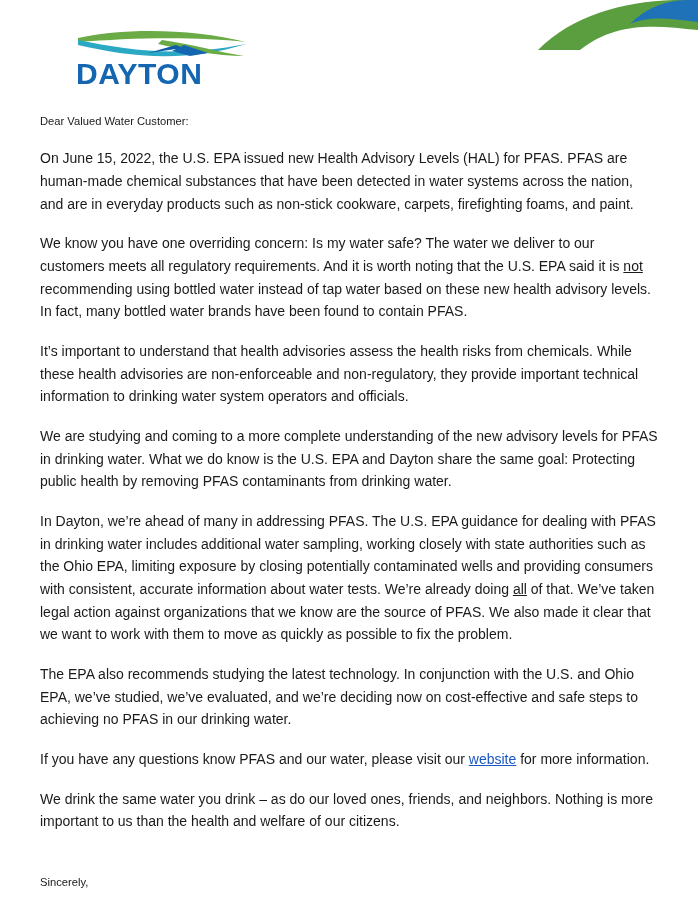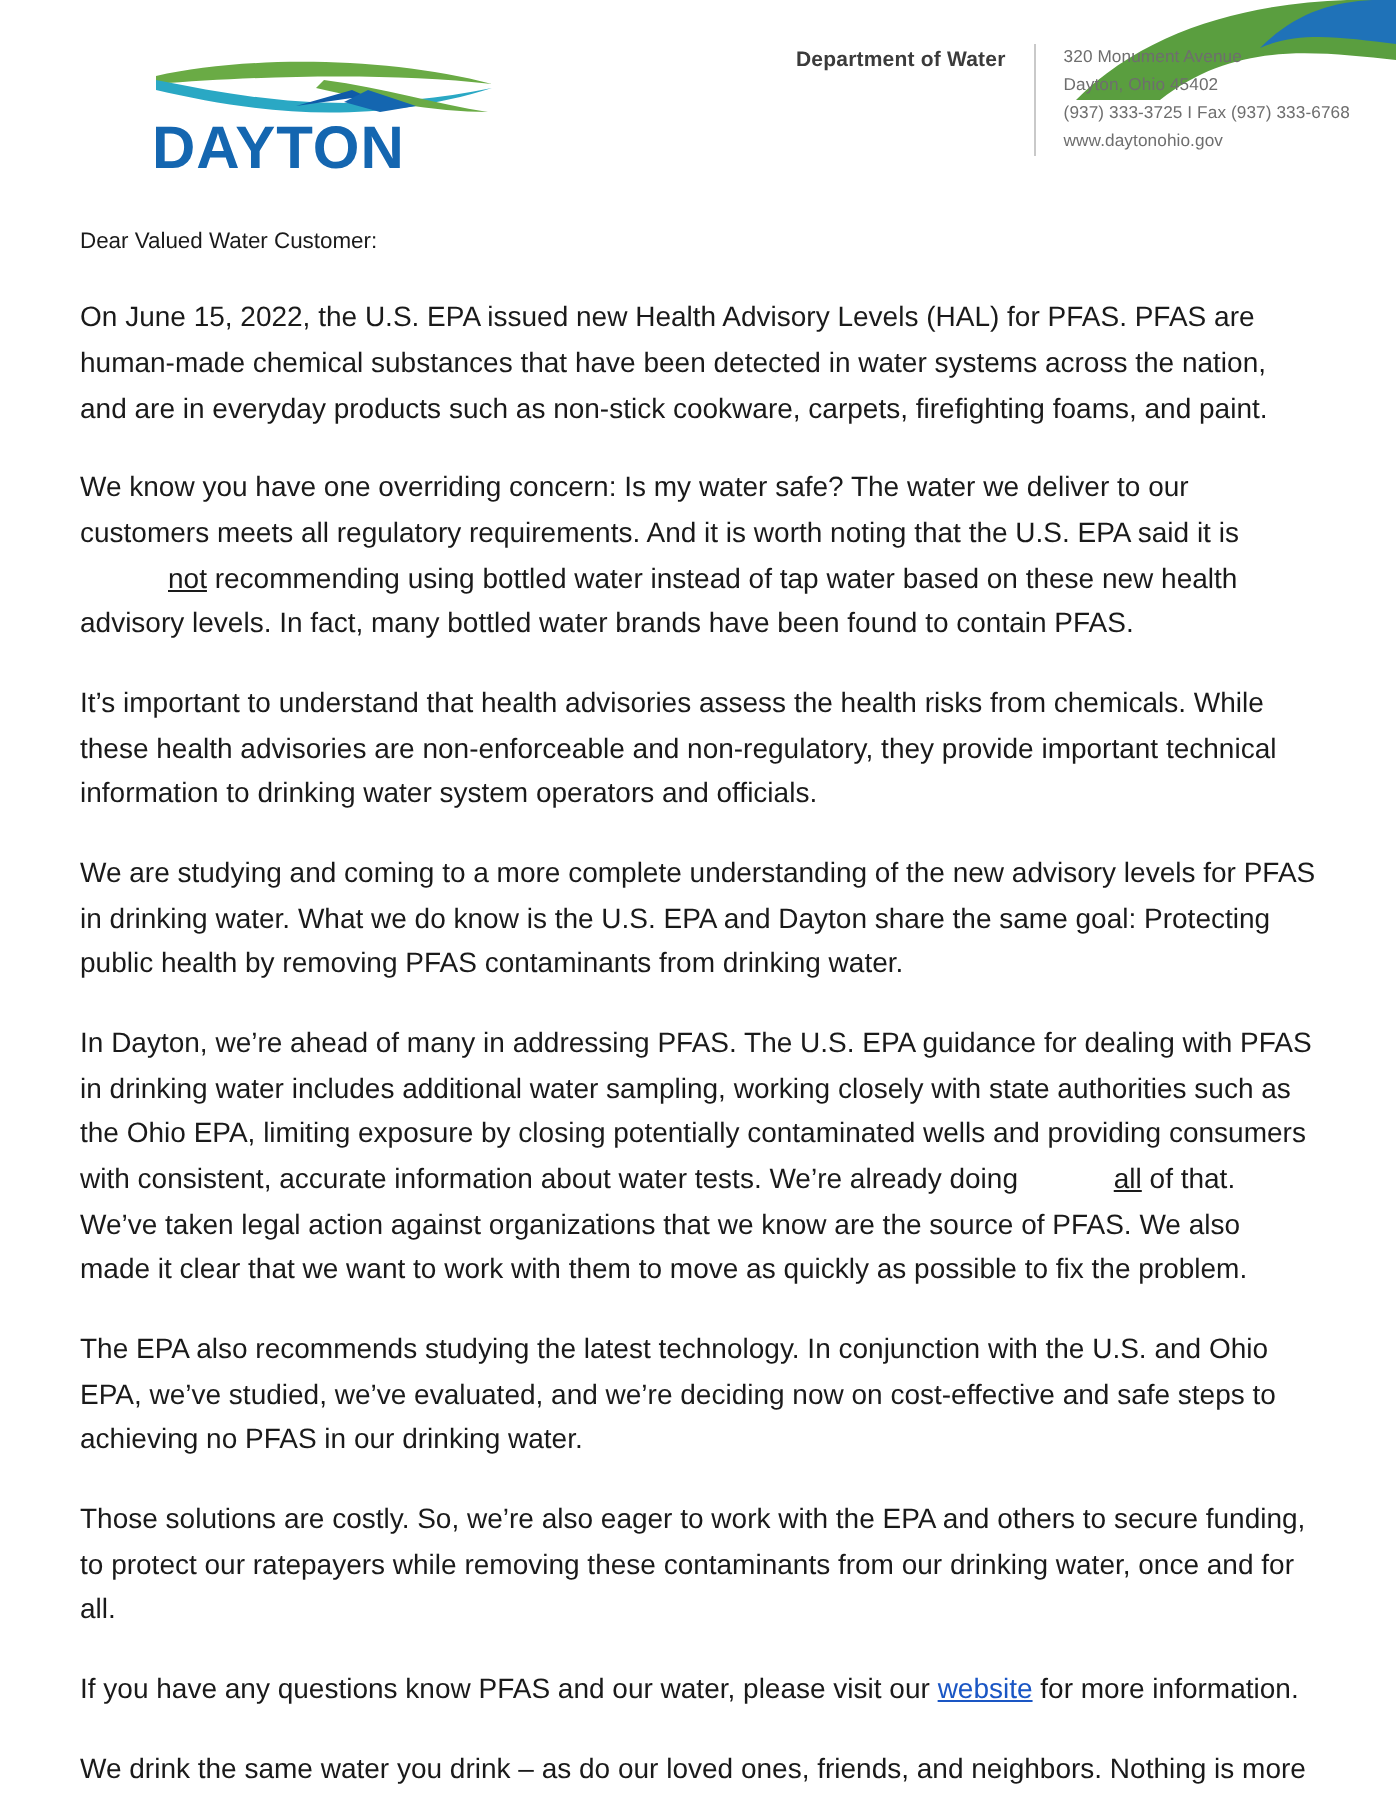--- a/index.html
+++ b/index.html
@@ -92,21 +92,20 @@
     line-height: 1.55;
     margin: 0 0 17px 0;
   }
   .para {
     font-size: 14px;
     line-height: 1.62;
     margin: 0 0 17px 0;
     text-align: left;
   }
   .para u, .u {
-    margin-left: 44px;
   }
   .weblink {
     color: #1a56c4;
     text-decoration: underline;
   }
 
   .signoff {
     font-size: 11.2px;
     line-height: 1.55;
     margin: 41px 0 4px 0;
@@ -155,44 +154,33 @@
         <path d="M90,22 C120,26 146,34 172,38 C146,38 112,32 86,26 Z" fill="#6aab45"></path>
 
         <path d="M76,35 L104,27 L122,35 L104,31 Z" fill="#0f5ba8"></path>
         <path d="M112,27 L136,35 L118,38 L100,33 Z" fill="#1466b0"></path>
 
         <text x="4" y="66" font-family="Liberation Sans, sans-serif" font-size="30" font-weight="bold" letter-spacing="0.5" fill="#1466b0">DAYTON</text>
       </svg>
 
     </div>
 
-    <div class="dept-block">
-      <div class="dept-title">Department of Water</div>
-      <div class="dept-divider"></div>
-      <div class="addr-lines">
-        <div>320 Monument Avenue</div>
-        <div>Dayton, Ohio 45402</div>
-        <div>(937) 333-3725  I  Fax (937) 333-6768</div>
-        <div>www.daytonohio.gov</div>
-      </div>
-    </div>
   </div>
 
   <div class="letter-body">
 
     <p class="salutation">Dear Valued Water Customer:</p>
 
     <div id="paragraph-list">
         <p class="para"><span>On June 15, 2022, the U.S. EPA issued new Health Advisory Levels (HAL) for PFAS. PFAS are human-made chemical substances that have been detected in water systems across the nation, and are in everyday products such as non-stick cookware, carpets, firefighting foams, and paint.</span></p>
         <p class="para"><span>We know you have one overriding concern: Is my water safe? The water we deliver to our customers meets all regulatory requirements. And it is worth noting that the U.S. EPA said it is </span><u>not</u><span> recommending using bottled water instead of tap water based on these new health advisory levels. In fact, many bottled water brands have been found to contain PFAS.</span></p>
         <p class="para"><span>It’s important to understand that health advisories assess the health risks from chemicals. While these health advisories are non-enforceable and non-regulatory, they provide important technical information to drinking water system operators and officials.</span></p>
         <p class="para"><span>We are studying and coming to a more complete understanding of the new advisory levels for PFAS in drinking water. What we do know is the U.S. EPA and Dayton share the same goal:  Protecting public health by removing PFAS contaminants from drinking water.</span></p>
         <p class="para"><span>In Dayton, we’re ahead of many in addressing PFAS. The U.S. EPA guidance for dealing with PFAS in drinking water includes additional water sampling, working closely with state authorities such as the Ohio EPA, limiting exposure by closing potentially contaminated wells and providing consumers with consistent, accurate information about water tests. We’re already doing </span><u>all</u><span> of that. We’ve taken legal action against organizations that we know are the source of PFAS. We also made it clear that we want to work with them to move as quickly as possible to fix the problem.</span></p>
         <p class="para"><span>The EPA also recommends studying the latest technology. In conjunction with the U.S. and Ohio EPA, we’ve studied, we’ve evaluated, and we’re deciding now on cost-effective and safe steps to achieving no PFAS in our drinking water.</span></p>
-        <p class="para"><span>Those solutions are costly. So, we’re also eager to work with the EPA and others to secure funding, to protect our ratepayers while removing these contaminants from our drinking water, once and for all.</span></p>
         <p class="para"><span>If you have any questions know PFAS and our water, please visit our </span><a class="weblink" href="#">website</a><span> for more information.</span></p>
         <p class="para"><span>We drink the same water you drink – as do our loved ones, friends, and neighbors. Nothing is more important to us than the health and welfare of our citizens.</span></p>
       </div>
 
     <p class="signoff">Sincerely,</p>
 
     <div class="signature">
       <svg width="150" height="42" viewBox="0 0 150 42" aria-hidden="true">
         <g fill="none" stroke="#1f3a६6" stroke-width="1.5" stroke-linecap="round" stroke-linejoin="round"></g>
         <g fill="none" stroke="#1f3a66" stroke-width="1.6" stroke-linecap="round" stroke-linejoin="round">

